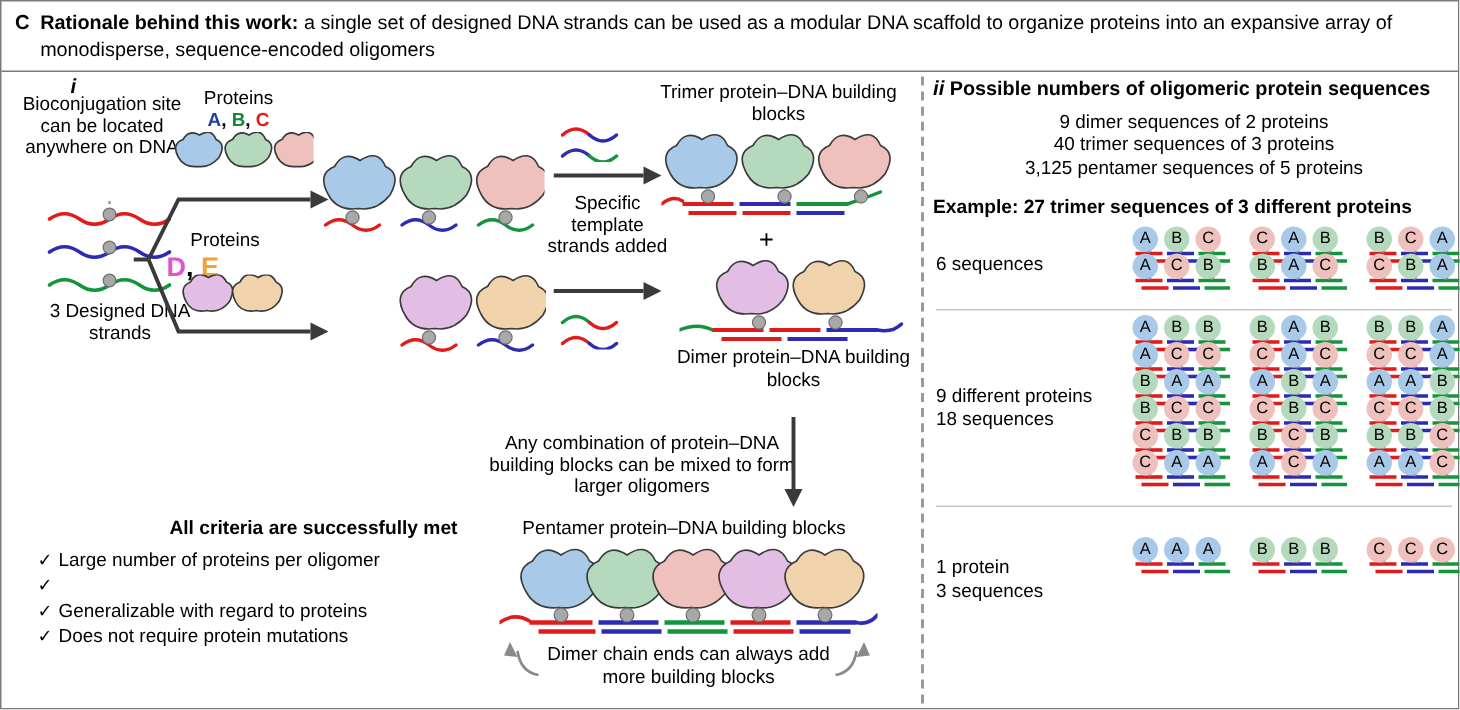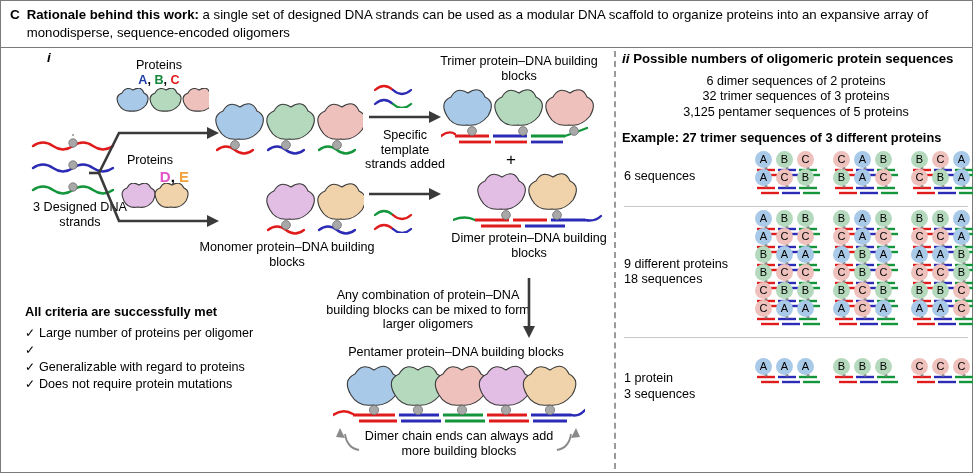--- a/index.html
+++ b/index.html
@@ -40,21 +40,21 @@
   .panel-i  { position: absolute; left: 0;   top: 0; width: 613px; height: 426px; }
   .panel-ii { position: absolute; left: 617px; top: 0; width: 356px; height: 426px; }
 
   .roman { font-style: italic; font-weight: bold; font-size: 13.5px; }
   .ctext { text-align: center; font-size: 12.6px; line-height: 14.6px; }
 
   
   .abs { position: absolute; }
 
   
-  .criteria-title { font-weight: bold; font-size: 12.8px; text-align:left; }
+  .criteria-title { font-weight: bold; font-size: 12.8px; text-align:right;margin-top:40px; }
   .criteria-list { margin: 6px 0 0 0; padding: 0; list-style: none; }
   .criteria-list li {
     font-size: 12.6px; line-height: 17px;
     display: flex; align-items: baseline;
   }
   .check { width: 14px; display:inline-block; font-size: 12px; }
 
   
   .ii-head { font-size: 13.2px; font-weight: bold; padding-left: 4px; }
   .stats { text-align: center; font-size: 12.6px; line-height: 15.4px; margin-top: 8px; }
@@ -84,20 +84,21 @@
     </div>
   </div>
 
   <div class="body">
     <div class="divider-v"></div>
 
     <div class="panel-i">
 
       <span class="abs roman" style="left:46px; top:2px;">i</span>
 
+      <div class="abs ctext" style="left:6px; top:14px; width:122px;">Bioconjugation site can be located anywhere on DNA</div>
 
       <svg class="abs" style="left:26px; top:86px;" width="96" height="64" viewBox="0 0 96 64">
         <path d="M6 12 q10 -7 20 0 t20 0" stroke="#e01b1b" stroke-width="2.4" fill="none" stroke-linecap="round"></path>
         <path d="M46 12 q10 -7 20 0 t20 0" stroke="#e01b1b" stroke-width="2.4" fill="none" stroke-linecap="round"></path>
         <path d="M6 34 q10 -7 20 0 t20 0" stroke="#2b2bb5" stroke-width="2.4" fill="none" stroke-linecap="round"></path>
         <path d="M46 34 q10 -7 20 0 t20 0" stroke="#2b2bb5" stroke-width="2.4" fill="none" stroke-linecap="round"></path>
         <path d="M6 56 q10 -7 20 0 t20 0" stroke="#14953c" stroke-width="2.4" fill="none" stroke-linecap="round"></path>
         <path d="M46 56 q10 -7 20 0 t20 0" stroke="#14953c" stroke-width="2.4" fill="none" stroke-linecap="round"></path>
         <circle cx="46" cy="9" r="4.2" fill="#a8a8a8" stroke="#6e6e6e" stroke-width="0.8"></circle>
         <circle cx="46" cy="31" r="4.2" fill="#a8a8a8" stroke="#6e6e6e" stroke-width="0.8"></circle>
@@ -113,21 +114,21 @@
       </div>
       <svg class="abs" style="left:110px; top:40px;" width="98" height="30" viewBox="0 0 98 30">
         <g stroke="#3a3a3a" stroke-width="1.1">
           <path d="M8 17 q-5 -9 3 -12 q4 -7 11 -3 q8 -5 11 3 q7 3 2 12 q-6 7 -14 6 q-9 1 -13 -6z" fill="#a9c9e8"></path>
           <path d="M41 17 q-5 -9 3 -12 q4 -7 11 -3 q8 -5 11 3 q7 3 2 12 q-6 7 -14 6 q-9 1 -13 -6z" fill="#b4d9bd"></path>
           <path d="M74 17 q-5 -9 3 -12 q4 -7 11 -3 q8 -5 11 3 q7 3 2 12 q-6 7 -14 6 q-9 1 -13 -6z" fill="#eec1bd"></path>
         </g>
       </svg>
 
       <div class="abs ctext" style="left:110px; top:105px; width:78px;">Proteins</div>
-      <div class="abs" style="left:110px; top:120px; width:78px; text-align:right; font-size:15px; font-weight:bold;">
+      <div class="abs" style="left:110px; top:120px; width:78px; text-align:left; font-size:18px; font-weight:bold;">
         <span style="color:#e254c8">D</span><span>,&nbsp;</span><span style="color:#f0a23c">E</span>
       </div>
       <svg class="abs" style="left:118px; top:135px;" width="70" height="32" viewBox="0 0 70 32">
         <g stroke="#3a3a3a" stroke-width="1.1">
           <path d="M5 18 q-5 -10 3 -13 q4 -8 12 -3 q8 -5 12 3 q7 3 2 13 q-6 8 -15 6 q-10 2 -14 -6z" fill="#e2bde4"></path>
           <path d="M38 18 q-5 -10 3 -13 q4 -8 12 -3 q8 -5 12 3 q7 3 2 13 q-6 8 -15 6 q-10 2 -14 -6z" fill="#f0d3ab"></path>
         </g>
       </svg>
 
       <svg class="abs" style="left:88px; top:55px;" width="130" height="140" viewBox="0 0 130 140">
@@ -158,21 +159,20 @@
         <g stroke="#3a3a3a" stroke-width="1.1">
           <path d="M6 30 q-8 -14 4 -19 q6 -11 17 -4 q12 -8 17 4 q11 5 3 19 q-9 11 -21 9 q-14 2 -20 -9z" fill="#e2bde4"></path>
           <path d="M57 30 q-8 -14 4 -19 q6 -11 17 -4 q12 -8 17 4 q11 5 3 19 q-9 11 -21 9 q-14 2 -20 -9z" fill="#f0d3ab"></path>
         </g>
         <path d="M4 50 q9 -7 18 0 t18 0" stroke="#e01b1b" stroke-width="2.3" fill="none" stroke-linecap="round"></path>
         <path d="M55 50 q9 -7 18 0 t18 0" stroke="#2b2bb5" stroke-width="2.3" fill="none" stroke-linecap="round"></path>
         <circle cx="22" cy="45" r="4.4" fill="#a8a8a8" stroke="#6e6e6e" stroke-width="0.8"></circle>
         <circle cx="73" cy="45" r="4.4" fill="#a8a8a8" stroke="#6e6e6e" stroke-width="0.8"></circle>
       </svg>
 
-      <div class="abs ctext" style="left:196px; top:192px; width:180px;">Monomer protein–DNA building blocks</div>
 
       <svg class="abs" style="left:368px; top:30px;" width="72" height="30" viewBox="0 0 72 30">
         <path d="M6 12 q9 -8 18 0" stroke="#e01b1b" stroke-width="2.3" fill="none" stroke-linecap="round"></path>
         <path d="M24 12 q9 8 18 0" stroke="#2b2bb5" stroke-width="2.3" fill="none" stroke-linecap="round"></path>
         <path d="M6 26 q9 -8 18 0" stroke="#2b2bb5" stroke-width="2.3" fill="none" stroke-linecap="round"></path>
         <path d="M24 26 q9 8 18 0" stroke="#14953c" stroke-width="2.3" fill="none" stroke-linecap="round"></path>
       </svg>
       <svg class="abs" style="left:368px; top:62px;" width="72" height="14" viewBox="0 0 72 14">
         <line x1="0" y1="7" x2="60" y2="7" stroke="#3a3a3a" stroke-width="2.6"></line>
         <path d="M60 1 l12 6 l-12 6 z" fill="#3a3a3a"></path>
@@ -295,22 +295,22 @@
       </div>
     </div>
 
     <div class="panel-ii">
       <div class="ii-head" style="margin-top:3px;">
         <span class="roman">ii</span>
         <span>Possible numbers of oligomeric protein sequences</span>
       </div>
 
       <div class="stats">
-        <div>6 dimer sequences of 2 proteins</div>
-        <div>32 trimer sequences of 3 proteins</div>
+        <div>9 dimer sequences of 2 proteins</div>
+        <div>40 trimer sequences of 3 proteins</div>
         <div>3,125 pentamer sequences of 5 proteins</div>
       </div>
 
       <div class="example-head">Example: 27 trimer sequences of 3 different proteins</div>
 
       <div id="groups" style="margin-top:8px;">
           <div style="display: flex; align-items: center; padding: 4px 0px 4px 6px;">
             <div class="grp-label" style="width: 130px; flex: 0 0 130px;">
               <div>6 sequences</div>
             </div>

